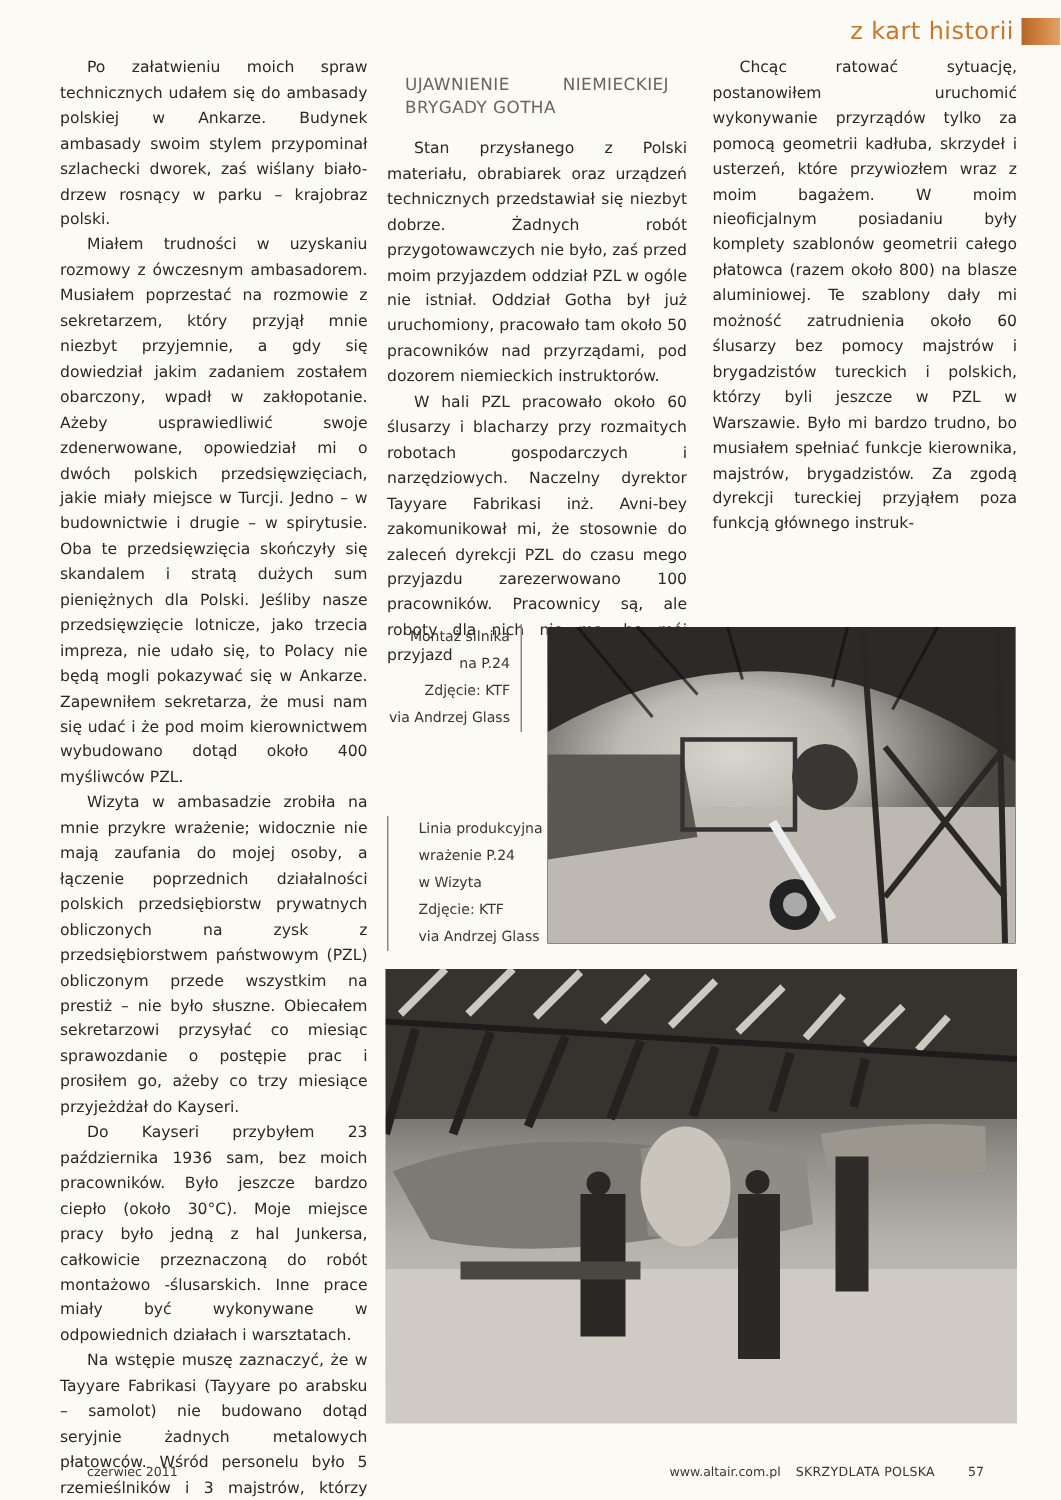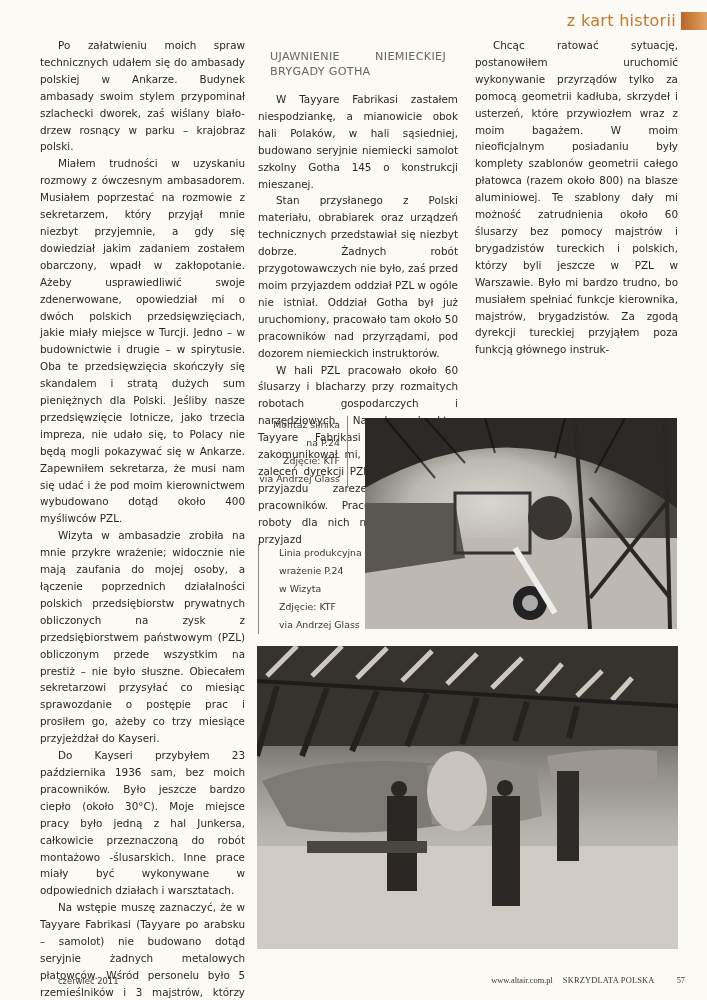--- a/index.html
+++ b/index.html
@@ -50,21 +50,21 @@
       #777;
   }
   .photo-2 {
     left: 257px; top: 646px; width: 421px; height: 303px;
     background:
       linear-gradient(180deg, #3a3734 0%, #5a5652 22%, #8f8b86 40%, #b5b1ab 60%, #d6d3cd 100%);
   }
   .photo svg { position: absolute; left: 0; top: 0; width: 100%; height: 100%; }
   .footer { position: absolute; top: 976px; font-size: 8.4px; color: #3a3632; }
   .footer-left { left: 40px; padding-left: 18px; }
-  .footer-right { right: 22px; display: flex; gap: 10px; font-family: Liberation Serif, serif; }
+  .footer-right { right: 51px; display: flex; gap: 10px; }
   .footer-right .pub { letter-spacing: 0.2px; }
   .footer-right .num { margin-left: 12px; }
 </style>
 </head>
 <body>
 
 <div class="section-tag">
   <span class="label">z kart historii</span>
   <span class="bar"></span>
 </div>
@@ -73,21 +73,20 @@
   <p>Po załatwieniu moich spraw technicznych udałem się do ambasady polskiej w Ankarze. Budynek ambasady swoim stylem przypominał szlachecki dworek, zaś wiślany biało-drzew rosnący w parku – krajobraz polski.</p>
   <p>Miałem trudności w uzyskaniu rozmowy z ówczesnym ambasadorem. Musiałem poprzestać na rozmowie z sekretarzem, który przyjął mnie niezbyt przyjemnie, a gdy się dowiedział jakim zadaniem zostałem obarczony, wpadł w zakłopotanie. Ażeby usprawiedliwić swoje zdenerwowane, opowiedział mi o dwóch polskich przedsięwzięciach, jakie miały miejsce w Turcji. Jedno – w budownictwie i drugie – w spirytusie. Oba te przedsięwzięcia skończyły się skandalem i stratą dużych sum pieniężnych dla Polski. Jeśliby nasze przedsięwzięcie lotnicze, jako trzecia impreza, nie udało się, to Polacy nie będą mogli pokazywać się w Ankarze. Zapewniłem sekretarza, że musi nam się udać i że pod moim kierownictwem wybudowano dotąd około 400 myśliwców PZL.</p>
   <p>Wizyta w ambasadzie zrobiła na mnie przykre wrażenie; widocznie nie mają zaufania do mojej osoby, a łączenie poprzednich działalności polskich przedsiębiorstw prywatnych obliczonych na zysk z przedsiębiorstwem państwowym (PZL) obliczonym przede wszystkim na prestiż – nie było słuszne. Obiecałem sekretarzowi przysyłać co miesiąc sprawozdanie o postępie prac i prosiłem go, ażeby co trzy miesiące przyjeżdżał do Kayseri.</p>
   <p>Do Kayseri przybyłem 23 października 1936 sam, bez moich pracowników. Było jeszcze bardzo ciepło (około 30°C). Moje miejsce pracy było jedną z hal Junkersa, całkowicie przeznaczoną do robót montażowo -ślusarskich. Inne prace miały być wykonywane w odpowiednich działach i warsztatach.</p>
   <p>Na wstępie muszę zaznaczyć, że w Tayyare Fabrikasi (Tayyare po arabsku – samolot) nie budowano dotąd seryjnie żadnych metalowych płatowców. Wśród personelu było 5 rzemieślników i 3 majstrów, którzy mieli praktykę zagraniczną w budowie samolotów. Fachowcy tureccy, którzy wyjechali do PZL na praktykę, jeszcze nie wrócili.</p>
 
 </div>
 
 <div class="col col2">
   <h3 class="heading">Ujawnienie niemieckiej brygady Gotha</h3>
-  <p>W Tayyare Fabrikasi zastałem niespodziankę, a mianowicie obok hali Polaków, w hali sąsiedniej, budowano seryjnie niemiecki samolot szkolny Gotha 145 o konstrukcji mieszanej.</p>
   <p>Stan przysłanego z Polski materiału, obrabiarek oraz urządzeń technicznych przedstawiał się niezbyt dobrze. Żadnych robót przygotowawczych nie było, zaś przed moim przyjazdem oddział PZL w ogóle nie istniał. Oddział Gotha był już uruchomiony, pracowało tam około 50 pracowników nad przyrządami, pod dozorem niemieckich instruktorów.</p>
   <p>W hali PZL pracowało około 60 ślusarzy i blacharzy przy rozmaitych robotach gospodarczych i narzędziowych. Naczelny dyrektor Tayyare Fabrikasi inż. Avni-bey zakomunikował mi, że stosownie do zaleceń dyrekcji PZL do czasu mego przyjazdu zarezerwowano 100 pracowników. Pracownicy są, ale roboty dla nich nie ma, bo mój przyjazd</p>
 </div>
 
 <div class="col col3">
   <p>Chcąc ratować sytuację, postanowiłem uruchomić wykonywanie przyrządów tylko za pomocą geometrii kadłuba, skrzydeł i usterzeń, które przywiozłem wraz z moim bagażem. W moim nieoficjalnym posiadaniu były komplety szablonów geometrii całego płatowca (razem około 800) na blasze aluminiowej. Te szablony dały mi możność zatrudnienia około 60 ślusarzy bez pomocy majstrów i brygadzistów tureckich i polskich, którzy byli jeszcze w PZL w Warszawie. Było mi bardzo trudno, bo musiałem spełniać funkcje kierownika, majstrów, brygadzistów. Za zgodą dyrekcji tureckiej przyjąłem poza funkcją głównego instruk-</p>
 </div>
 
 <div class="caption caption-1">
   <div>Montaż silnika</div>

